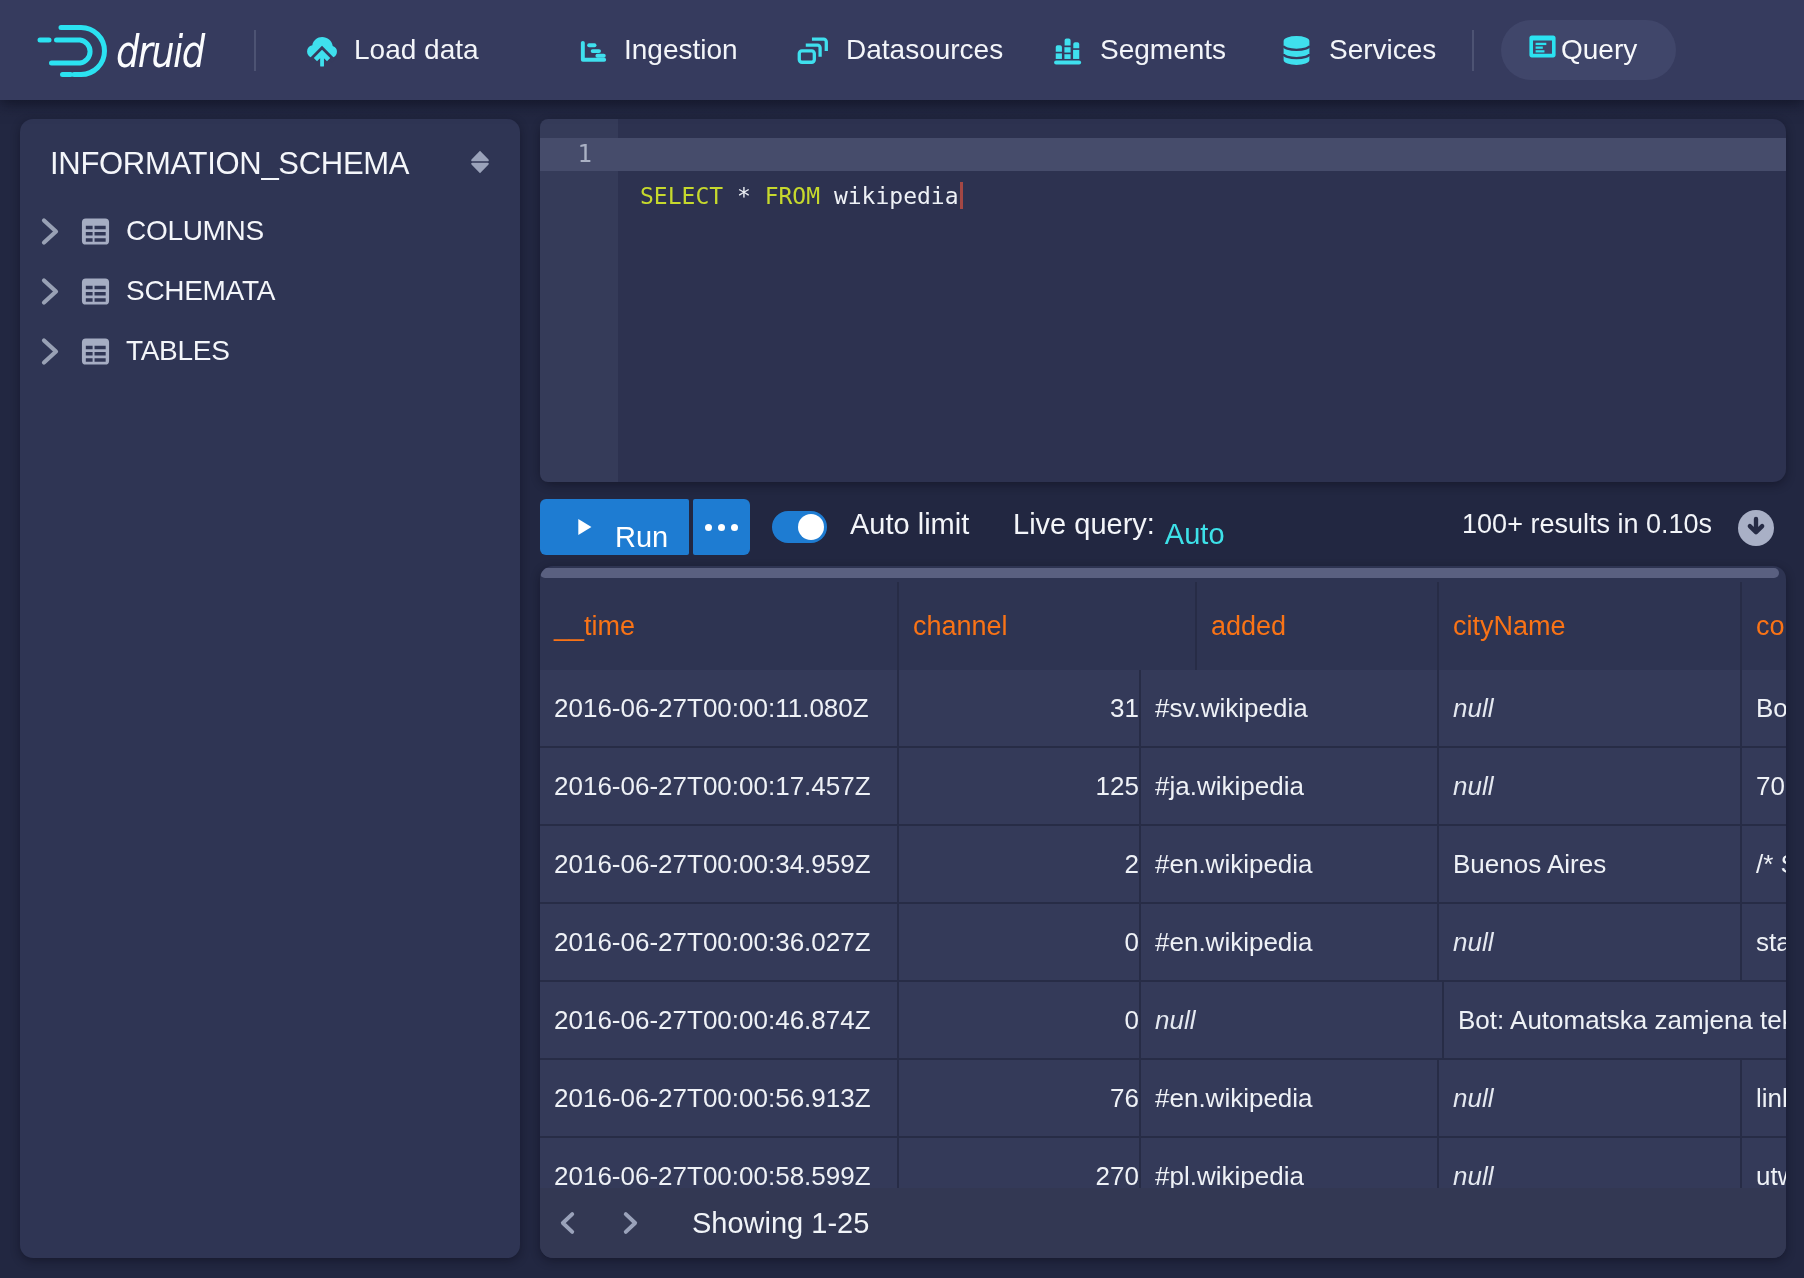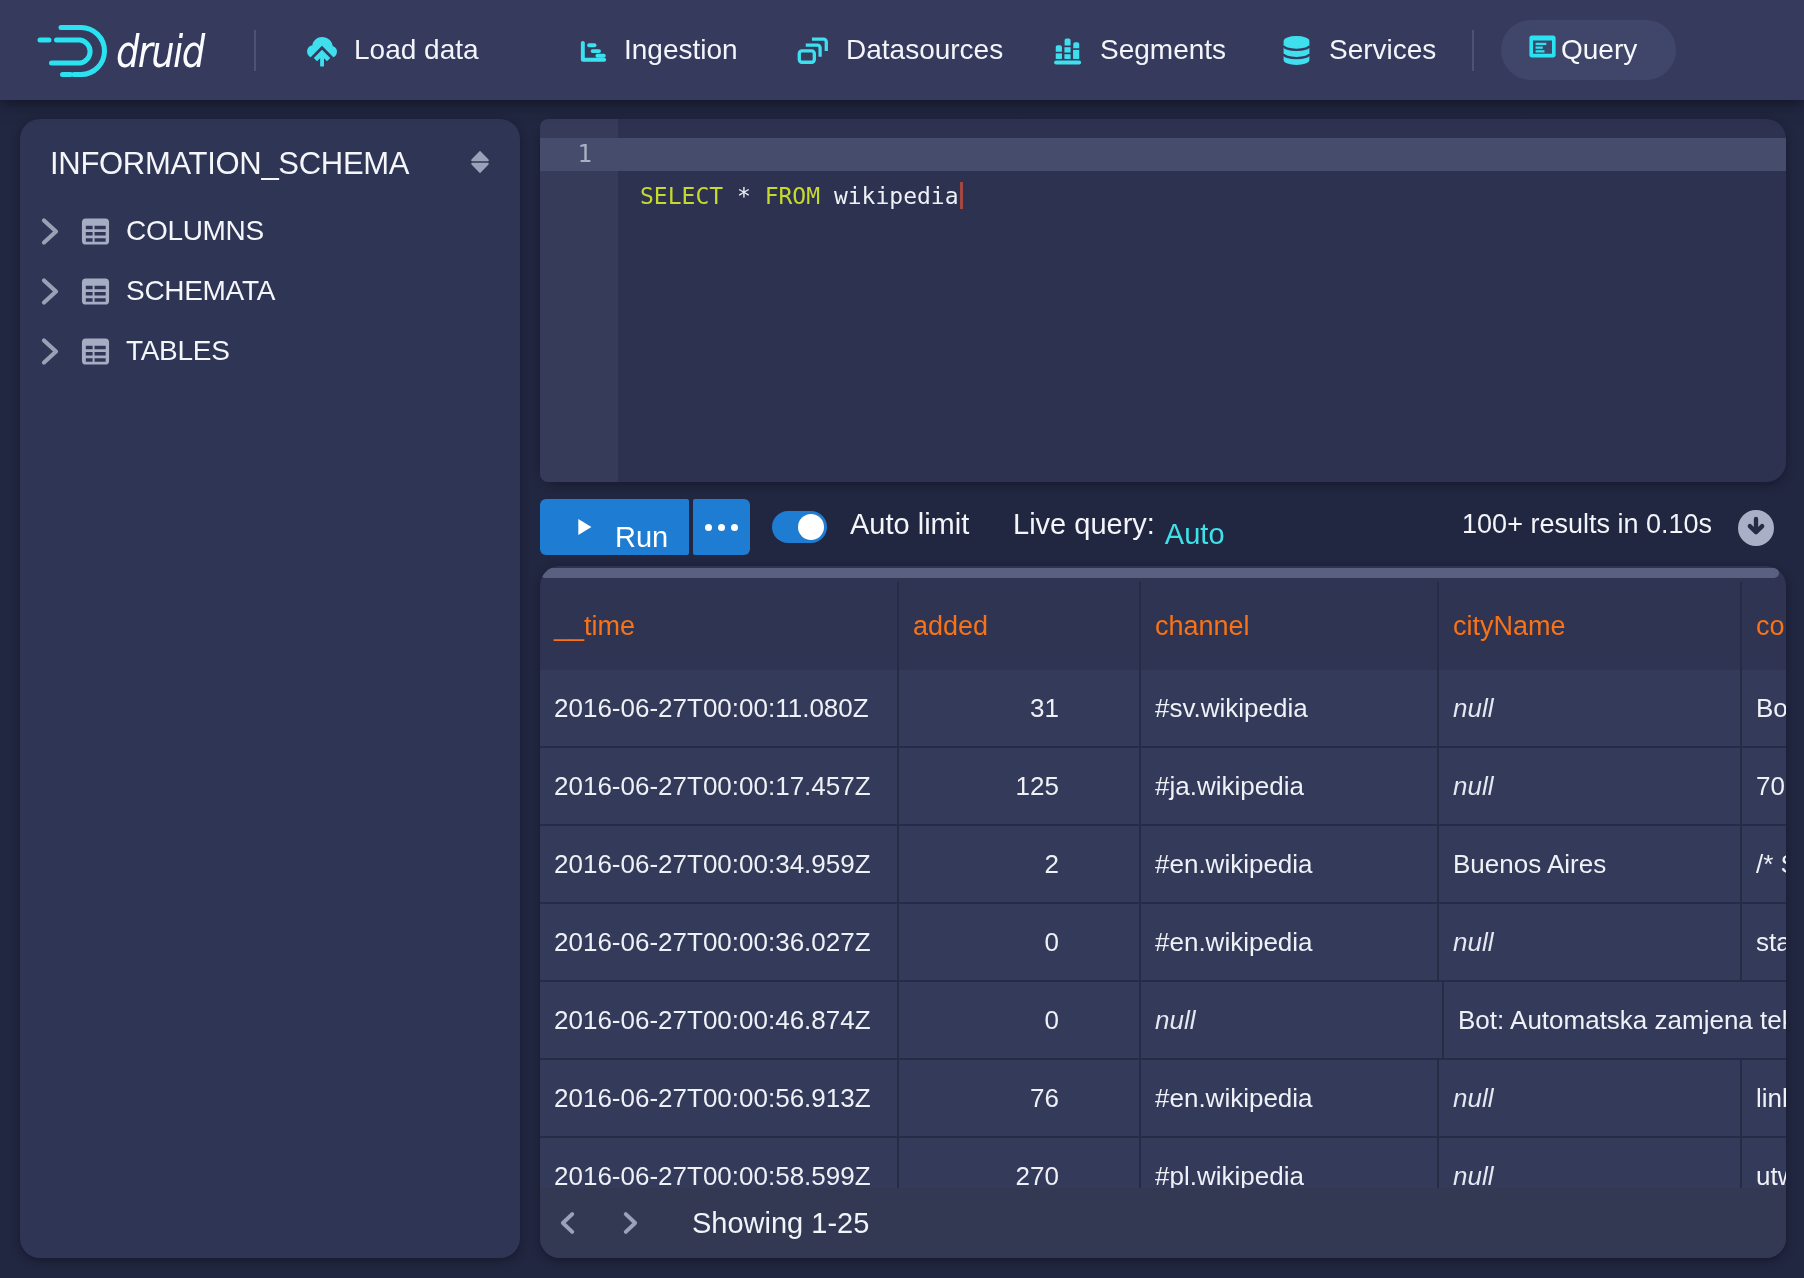--- a/index.html
+++ b/index.html
@@ -33,21 +33,21 @@
   }
   .nav-item .icon { display:flex; }
   .nav-pill {
     position:absolute; left:1501px; top:20px; width:175px; height:60px;
     background:#40466a; border-radius:30px;
     display:flex; align-items:center; padding-left:25px; gap:2px;
     font-size:28px; color:#f7f8fb; cursor:pointer;
   }
   
   .panel {
-    position:absolute; background:#2f3554; border-radius:20px;
+    position:absolute; background:#2f3554; border-radius:13px;
     box-shadow:0 3px 10px rgba(10,12,25,.45);
   }
   
   #schema-panel { left:20px; top:119px; width:500px; height:1139px; }
   .schema-head {
     position:absolute; left:30px; top:27px; width:446px;
     display:flex; align-items:center; justify-content:space-between;
     cursor:pointer;
   }
   .schema-title { font-size:31px; color:#f4f6fa; letter-spacing:-.3px; }
@@ -132,21 +132,21 @@
     font-size:26px; color:#eef1f6; padding-left:14px;
     display:flex; align-items:center; overflow:hidden; white-space:nowrap;
     flex:none; border-left:2px solid #272c46;
   }
   .rt-row .cell:first-child { border-left:none; }
   .cell.c0 { width:357px; }
   .cell.c1 { width:242px; }
   .cell.c2 { width:298px; }
   .cell.c3 { width:303px; }
   .cell.c4 { width:400px; }
-  .cell.num { justify-content:center; }
+  .cell.num { justify-content:flex-end; }
   .cell.num .numbox { display:inline-block; width:66px; text-align:right; }
   .nullv { font-style:italic; color:#e4e8f0; }
   .pager {
     position:absolute; left:0; bottom:0; width:1246px; height:70px;
     background:#333853; display:flex; align-items:center;
   }
   .pager .pchev { margin-left:13px; display:flex; cursor:pointer; }
   .pager .pchev + .pchev { margin-left:32px; }
   .pager .ptext { margin-left:47px; font-size:29px; color:#f1f4f8; }
 </style>
@@ -301,22 +301,22 @@
       <svg width="36" height="36" viewBox="0 0 38 38">
         <use href="#def-download-icon"></use>
       </svg>
     </div>
 </div>
 
 <section class="panel" id="results">
   <div class="hscroll"></div>
   <div class="rt-header" id="rt-header">
       <div class="cell c0">__time</div>
+      <div class="cell c2">channel</div>
       <div class="cell c1">added</div>
-      <div class="cell c2">channel</div>
       <div class="cell c3">cityName</div>
       <div class="cell c4">comment</div>
     </div>
   <div class="rt-body" id="rt-body">
       <div class="rt-row">
         <div class="cell c0">2016-06-27T00:00:11.080Z</div>
         <div class="cell c1 num">
           <span class="numbox">31</span>
         </div>
         <div class="cell c2">#sv.wikipedia</div>

